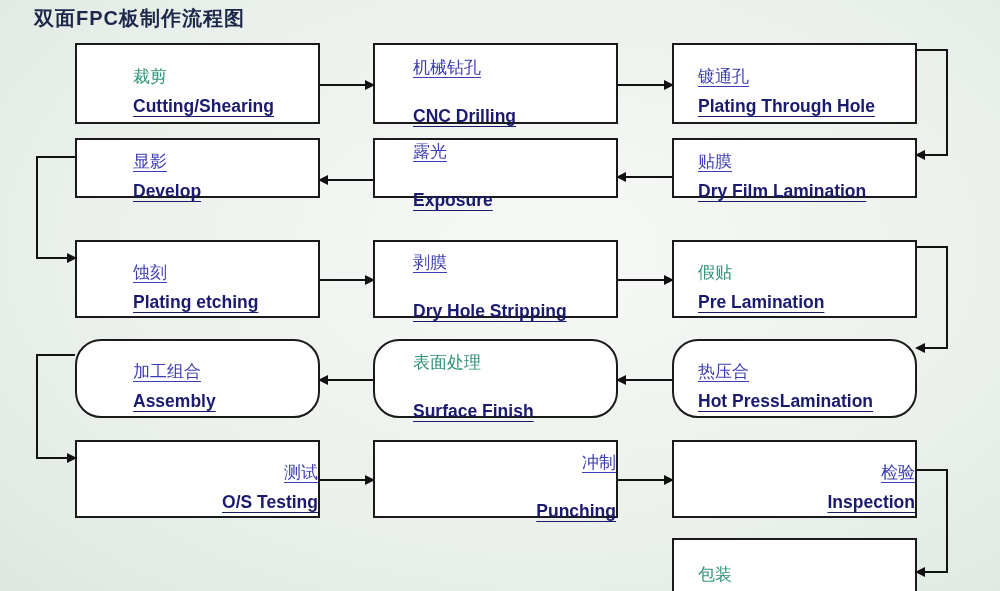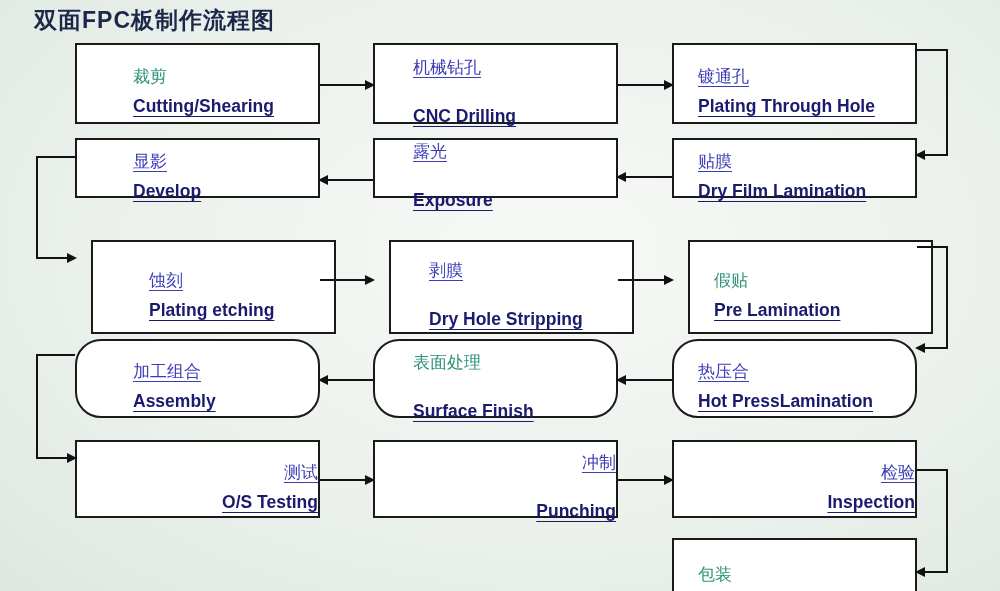--- a/index.html
+++ b/index.html
@@ -6,39 +6,39 @@
   body{font-family:"Liberation Sans", sans-serif;}
   #stage{
     position:relative;
     width:1000px;height:591px;
     overflow:hidden;
     background:
       radial-gradient(ellipse at 55% 42%, #f7f9f6 0%, #ecf1ec 55%, #e3ebe5 85%, #dde6e0 100%);
   }
   .page-title{
     position:absolute;left:34px;top:5px;
-    font-size:23px;font-weight:bold;letter-spacing:1px;
+    font-size:20px;font-weight:bold;letter-spacing:1px;
     color:var(--title,#1c2749);
   }
   .box{
     position:absolute;
     width:245px;
     box-sizing:border-box;
     background:var(--box-bg,#ffffff);
     border:2px solid #1a1a1a;
     display:flex;flex-direction:column;justify-content:center;
     gap:9px;
     padding-top:16px;
   }
   .c1{left:75px;padding-left:56px;}
   .c2{left:373px;padding-left:38px;gap:28px;}
   .c3{left:672px;padding-left:24px;}
   .r1{top:43px;height:81px;}
   .r2{top:138px;height:60px;}
-  .r3{top:240px;height:94px;margin-left:16px;}
+  .r3{top:240px;height:78px;}
   .r4{top:339px;height:79px;border-radius:26px;}
   .r5{top:440px;height:78px;text-align:right;}
   .r6{top:538px;height:80px;}
   .zh{
     font-size:17px;
     line-height:20px;
     text-underline-offset:4px;
   }
   .zh[data-style="teal"]{color:var(--teal,#2e9278);}
   .zh[data-style="blue"]{color:var(--blue-zh,#3c3cb4);text-decoration:underline;}

